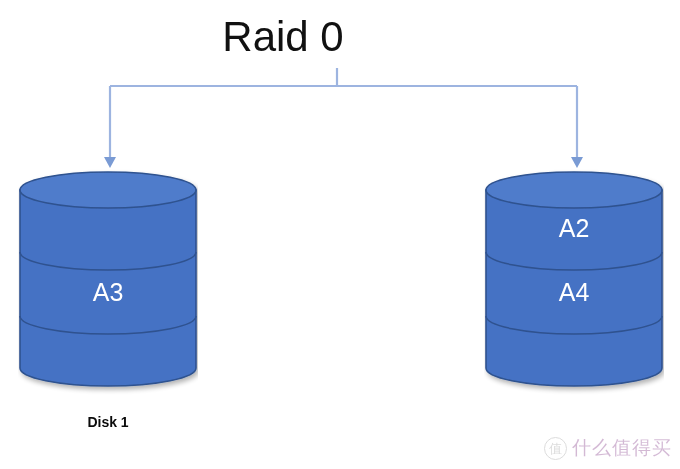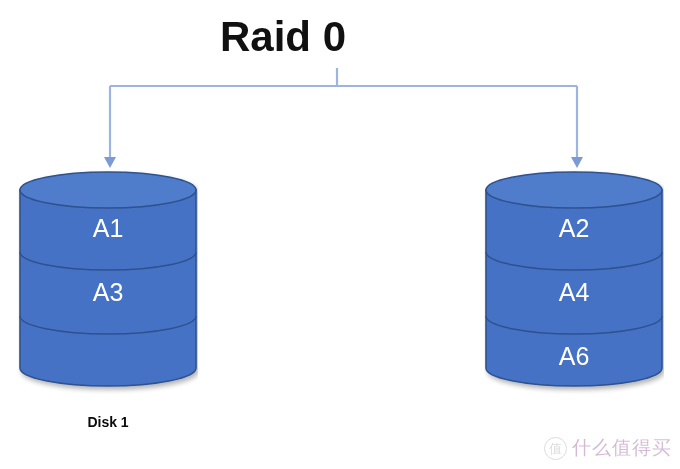--- a/index.html
+++ b/index.html
@@ -19,21 +19,21 @@
   }
 
   
   #title {
     position: absolute;
     left: 0;
     top: 14px;
     width: 566px;
     text-align: center;
     font-size: 42px;
-    font-weight: 700;
+    font-weight: 400;
     color: #111111;
     letter-spacing: 0px;
     line-height: 1.1;
   }
 
   
   #connector {
     position: absolute;
     left: 0;
     top: 0;
@@ -150,21 +150,20 @@
       <g filter="url(#dropshadow1)">
 
         <path d="M2,22 L2,200 A88,18 0 0 0 178,200 L178,22 Z" fill="#4472C4" stroke="#2F528F" stroke-width="1.6"></path>
 
         <ellipse cx="90" cy="22" rx="88" ry="18" fill="#4F7BCB" stroke="#2F528F" stroke-width="1.6"></ellipse>
       </g>
 
       <path d="M2,84 A88,18 0 0 0 178,84" fill="none" stroke="#2F528F" stroke-width="1.5"></path>
       <path d="M2,148 A88,18 0 0 0 178,148" fill="none" stroke="#2F528F" stroke-width="1.5"></path>
     </svg>
-    <div class="seg-label s0">A1</div>
     <div class="seg-label s1">A3</div>
     <div class="disk-caption">Disk 1</div>
   </div>
 
   <div class="disk-group" id="disk-2">
     <svg class="disk-svg" width="180" height="230" viewBox="0 0 180 230">
       <defs>
         <filter id="dropshadow2" x="-30%" y="-30%" width="170%" height="170%">
           <feGaussianBlur in="SourceAlpha" stdDeviation="2.5"></feGaussianBlur>
           <feOffset dx="1.5" dy="3" result="off"></feOffset>
@@ -179,21 +178,20 @@
       </defs>
       <g filter="url(#dropshadow2)">
         <path d="M2,22 L2,200 A88,18 0 0 0 178,200 L178,22 Z" fill="#4472C4" stroke="#2F528F" stroke-width="1.6"></path>
         <ellipse cx="90" cy="22" rx="88" ry="18" fill="#4F7BCB" stroke="#2F528F" stroke-width="1.6"></ellipse>
       </g>
       <path d="M2,84 A88,18 0 0 0 178,84" fill="none" stroke="#2F528F" stroke-width="1.5"></path>
       <path d="M2,148 A88,18 0 0 0 178,148" fill="none" stroke="#2F528F" stroke-width="1.5"></path>
     </svg>
     <div class="seg-label s0">A2</div>
     <div class="seg-label s1">A4</div>
-    <div class="seg-label s2">A6</div>
   </div>
 
   <div id="watermark">
     <span class="wm-logo">值</span>
     <span class="wm-text">什么值得买</span>
   </div>
 
 </div>
 
 </body></html>

